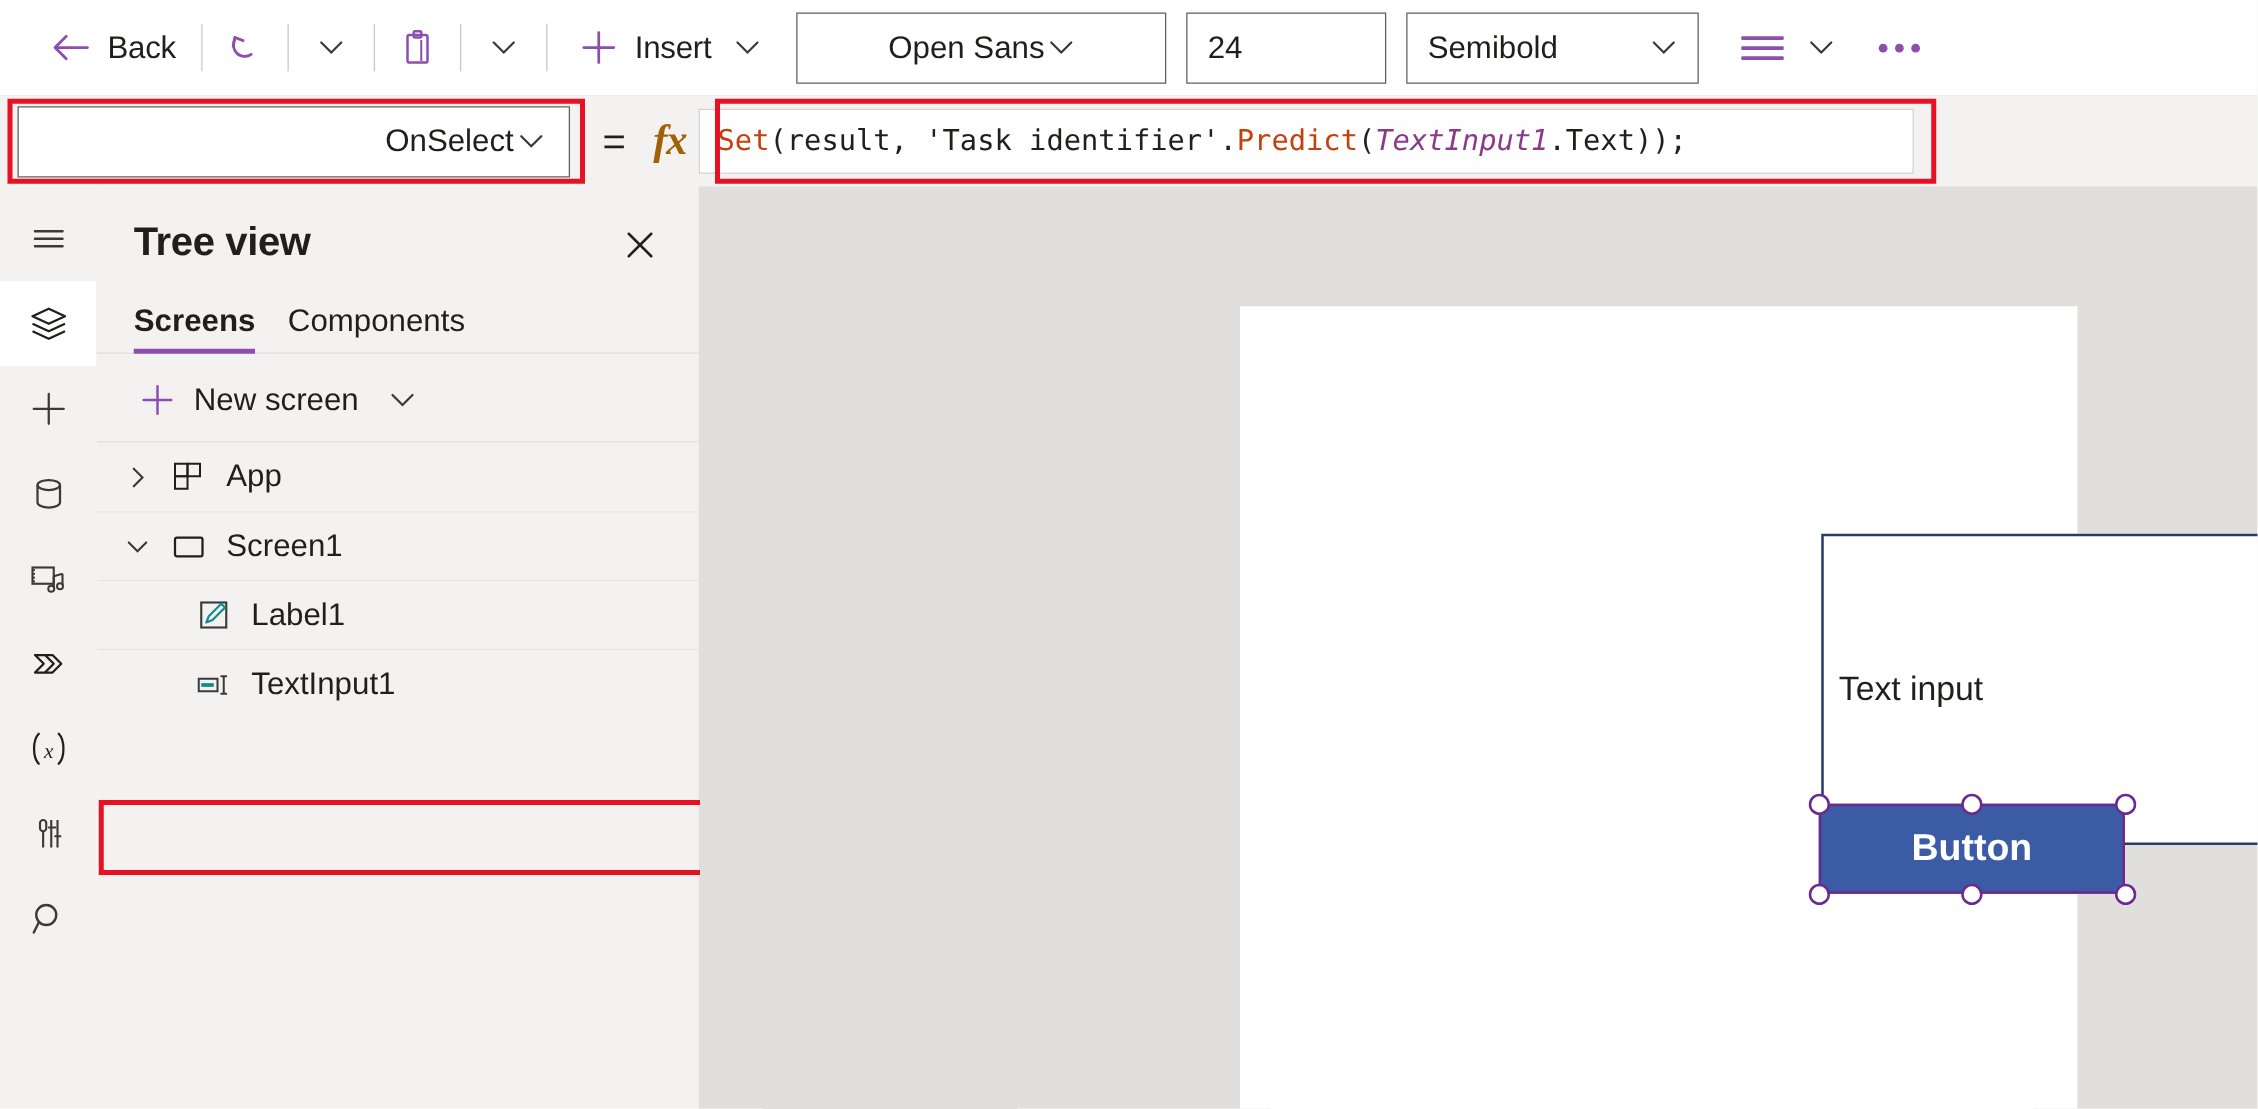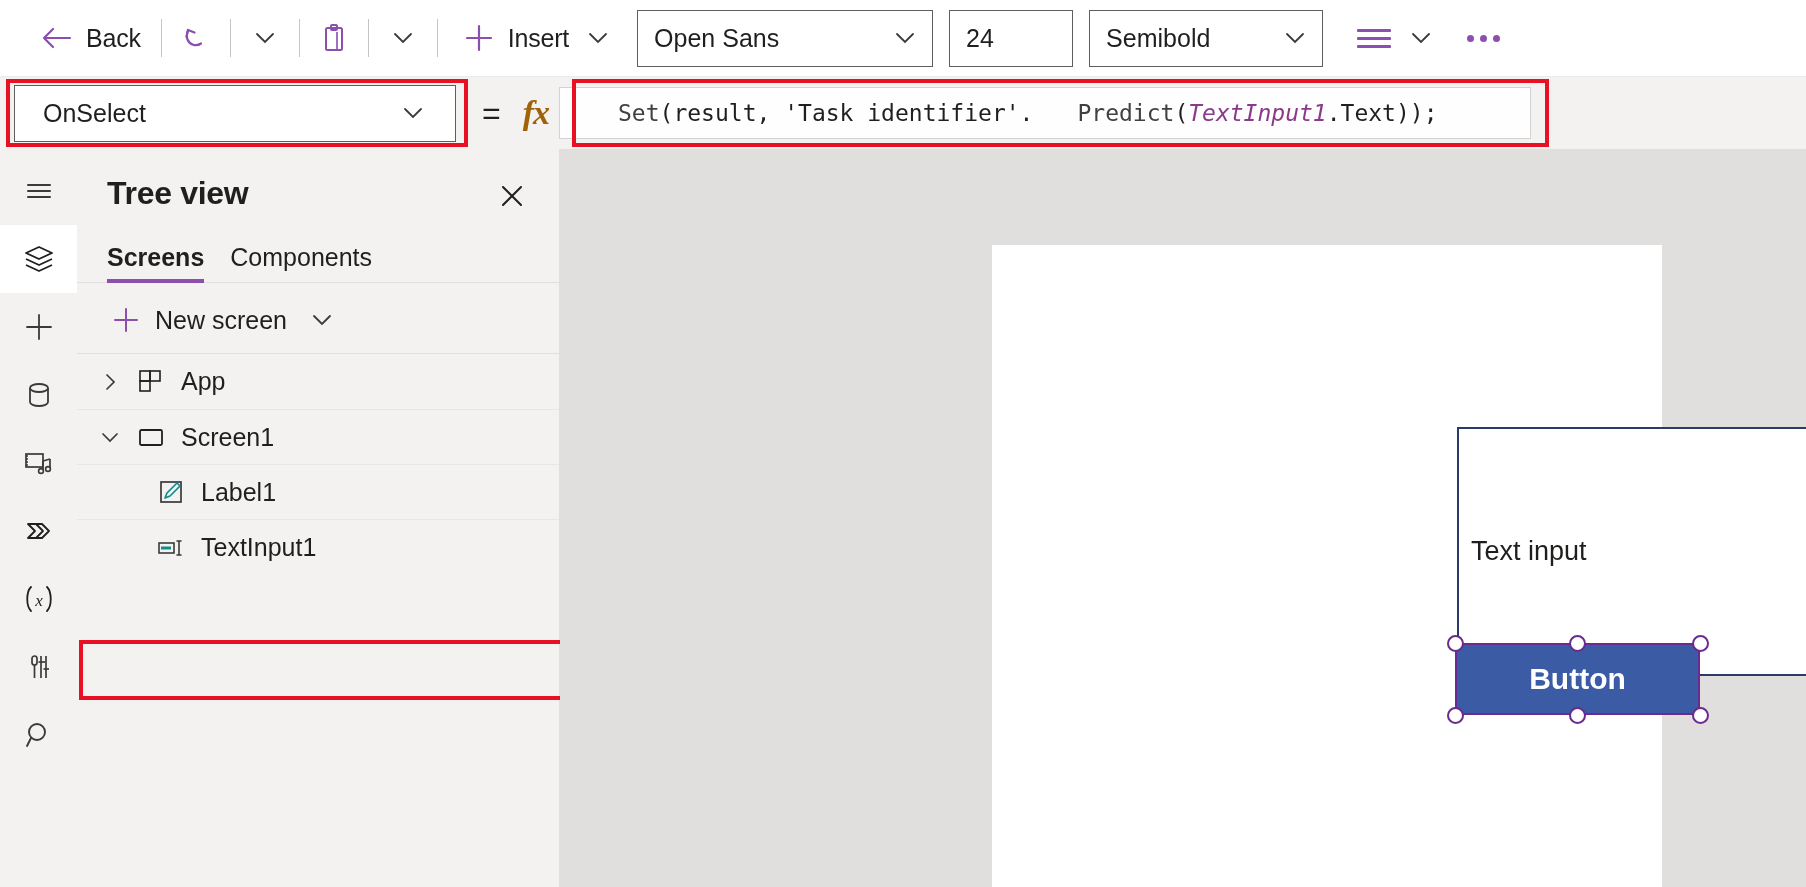--- a/index.html
+++ b/index.html
@@ -21,53 +21,53 @@
   .cmd-label { font-size:25px; color:#201f1e; letter-spacing:-0.2px; }
   .ico { display:inline-flex; align-items:center; justify-content:center; }
   .sep { width:1px; height:38px; background:#c8c6c4; margin:0 12px; }
   .chev-btn { width:44px; height:44px; display:flex; align-items:center; justify-content:center; cursor:pointer; }
 
   .combo {
     border:1px solid #605e5c; background:#fff; height:57px; display:flex;
     align-items:center; justify-content:space-between; padding:0 14px 0 16px;
   }
   .combo .val { font-size:25px; color:#201f1e; white-space:nowrap; }
-  .combo.font { width:296px; margin-left:18px; }
-  .combo.size { width:124px; margin-left:16px; }
+  .combo.font { width:296px; margin-left:18px;justify-content:center; }
+  .combo.size { width:160px; margin-left:16px; }
   .combo.weight { width:234px; margin-left:16px; }
 
   .hamburger-purple { display:flex; flex-direction:column; gap:5px; width:34px; }
   .hamburger-purple i { display:block; height:3px; background:#8c4faf; border-radius:1px; }
   .dots { display:flex; gap:6px; align-items:center; }
   .dots i { width:7px; height:7px; border-radius:50%; background:#8c4faf; display:block; }
 
   
   .fxbar {
     position:absolute; left:0; top:77px; width:1806px; height:72px;
     background:#f3f2f1; display:flex; align-items:center;
   }
   .prop-wrap { position:relative; margin-left:14px; }
   .prop-select {
     width:442px; height:57px; border:1px solid #605e5c; background:#fff;
-    display:flex; align-items:center; justify-content:space-between; padding:0 28px;
+    display:flex; align-items:center; justify-content:flex-end; padding:0 16px;
   }
   .prop-select .val { font-size:25px; color:#201f1e; }
   .eq { font-size:32px; color:#201f1e; margin:0 22px 0 26px; }
   .fx {
     font-family:"Liberation Serif", serif; font-style:italic; font-weight:700;
     font-size:34px; color:#a16207; margin-right:10px; letter-spacing:-1px;
   }
   .formula-wrap { position:relative; }
   .formula-box {
     width:972px; height:52px; background:#fefefe; border:1px solid #d4d2d0;
     display:flex; align-items:center; padding-left:14px;
     font-family:"DejaVu Sans Mono", monospace; font-size:23px; white-space:nowrap;
     overflow:hidden;
   }
-  .tok-fn { color:#404040;margin-left:44px; }
+  .tok-fn { color:#c2410c; }
   .tok-plain { color:#201f1e; }
   .tok-ctrl { color:#8b3a8b; font-style:italic; }
 
   
   .redbox { position:absolute; border:4px solid #e81123; pointer-events:none; }
 
   
   .rail {
     position:absolute; left:0; top:149px; width:77px; height:738px;
     background:#f3f2f1; display:flex; flex-direction:column; align-items:center;

